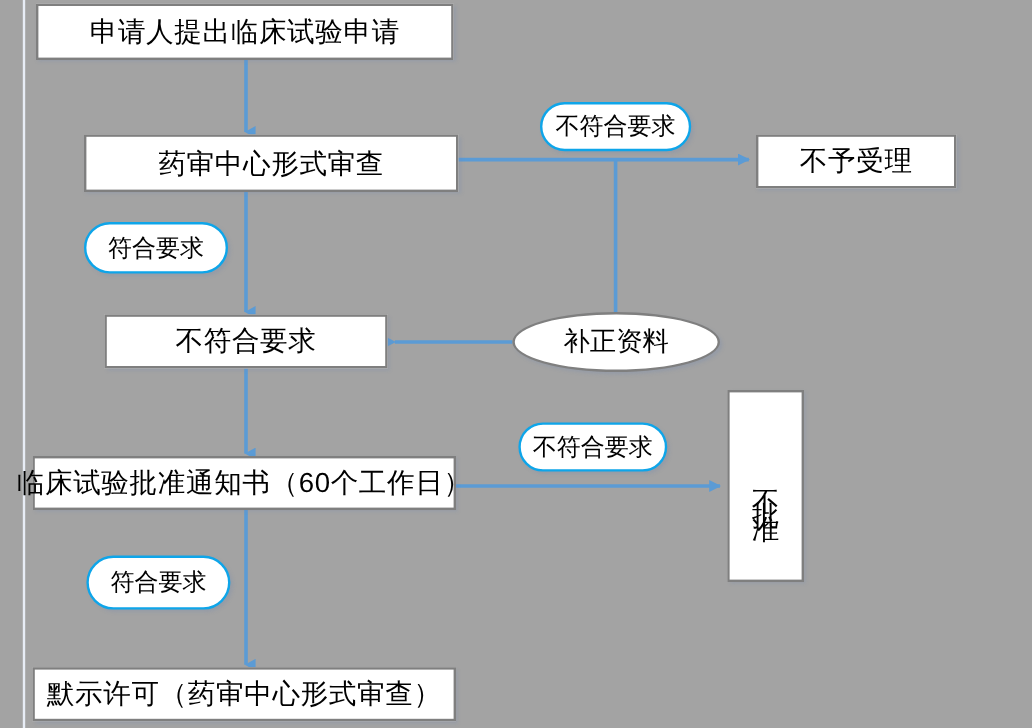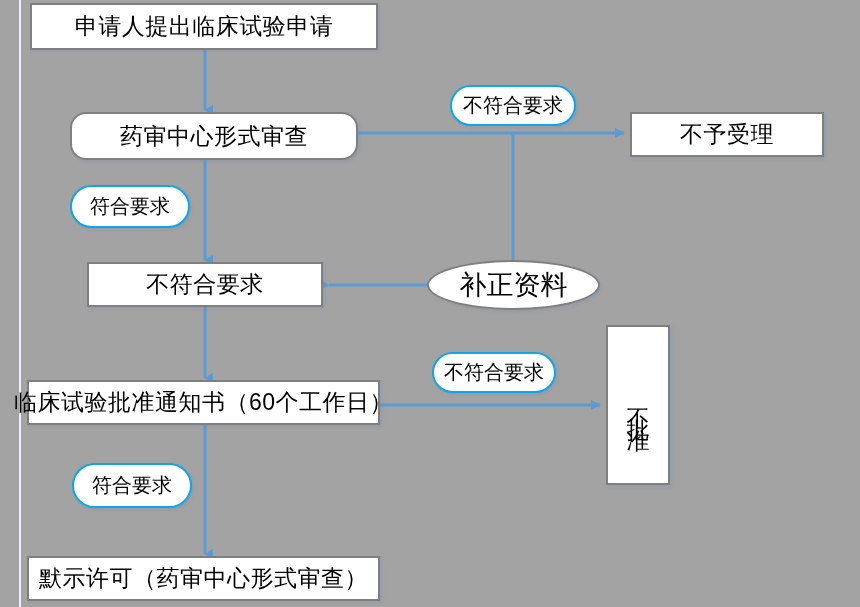--- a/index.html
+++ b/index.html
@@ -63,21 +63,21 @@
     border: 2px solid #0ea5e9;
     border-radius: 999px;
     box-shadow: 2px 2px 3px rgba(120,140,175,0.30);
     font-size: 20px;
   }
 
   .ellipse {
     border: 2px solid #7f7f7f;
     border-radius: 50%;
     box-shadow: 2px 2px 3px rgba(120,140,175,0.30);
-    font-size: 27px;
+    font-size: 22px;
   }
 
   
   #wires {
     position: absolute;
     left: 0;
     top: 0;
     width: 860px;
     height: 607px;
     pointer-events: none;
@@ -115,23 +115,23 @@
 
     <line x1="205" y1="307" x2="205" y2="378" stroke="#5B9BD5" stroke-width="3" marker-end="url(#arrowDown)"></line>
 
     <line x1="380" y1="405" x2="600" y2="405" stroke="#5B9BD5" stroke-width="3" marker-end="url(#arrowRight)"></line>
 
     <line x1="205" y1="425" x2="205" y2="554" stroke="#5B9BD5" stroke-width="3" marker-end="url(#arrowDown)"></line>
   </svg>
 
   <div class="node box" style="left:30px; top:3px; width:348px; height:47px;">申请人提出临床试验申请</div>
 
-  <div class="node box" style="left:70px; top:112px; width:288px; height:48px;border-radius:16px;">药审中心形式审查</div>
+  <div class="node box" style="left:70px; top:112px; width:312px; height:48px;">药审中心形式审查</div>
 
-  <div class="node box" style="left:630px; top:112px; width:194px; height:45px;">不予受理</div>
+  <div class="node box" style="left:630px; top:112px; width:167px; height:45px;">不予受理</div>
 
   <div class="node box" style="left:87px; top:262px; width:236px; height:45px;">不符合要求</div>
 
   <div class="node ellipse" style="left:427px; top:260px; width:173px; height:50px;">补正资料</div>
 
   <div class="node box" style="left:27px; top:380px; width:353px; height:45px;">临床试验批准通知书（60个工作日）</div>
 
   <div class="node box-vertical" style="left:606px; top:325px; width:64px; height:160px;">不批准</div>
 
   <div class="node box" style="left:27px; top:556px; width:353px; height:45px;">默示许可（药审中心形式审查）</div>

